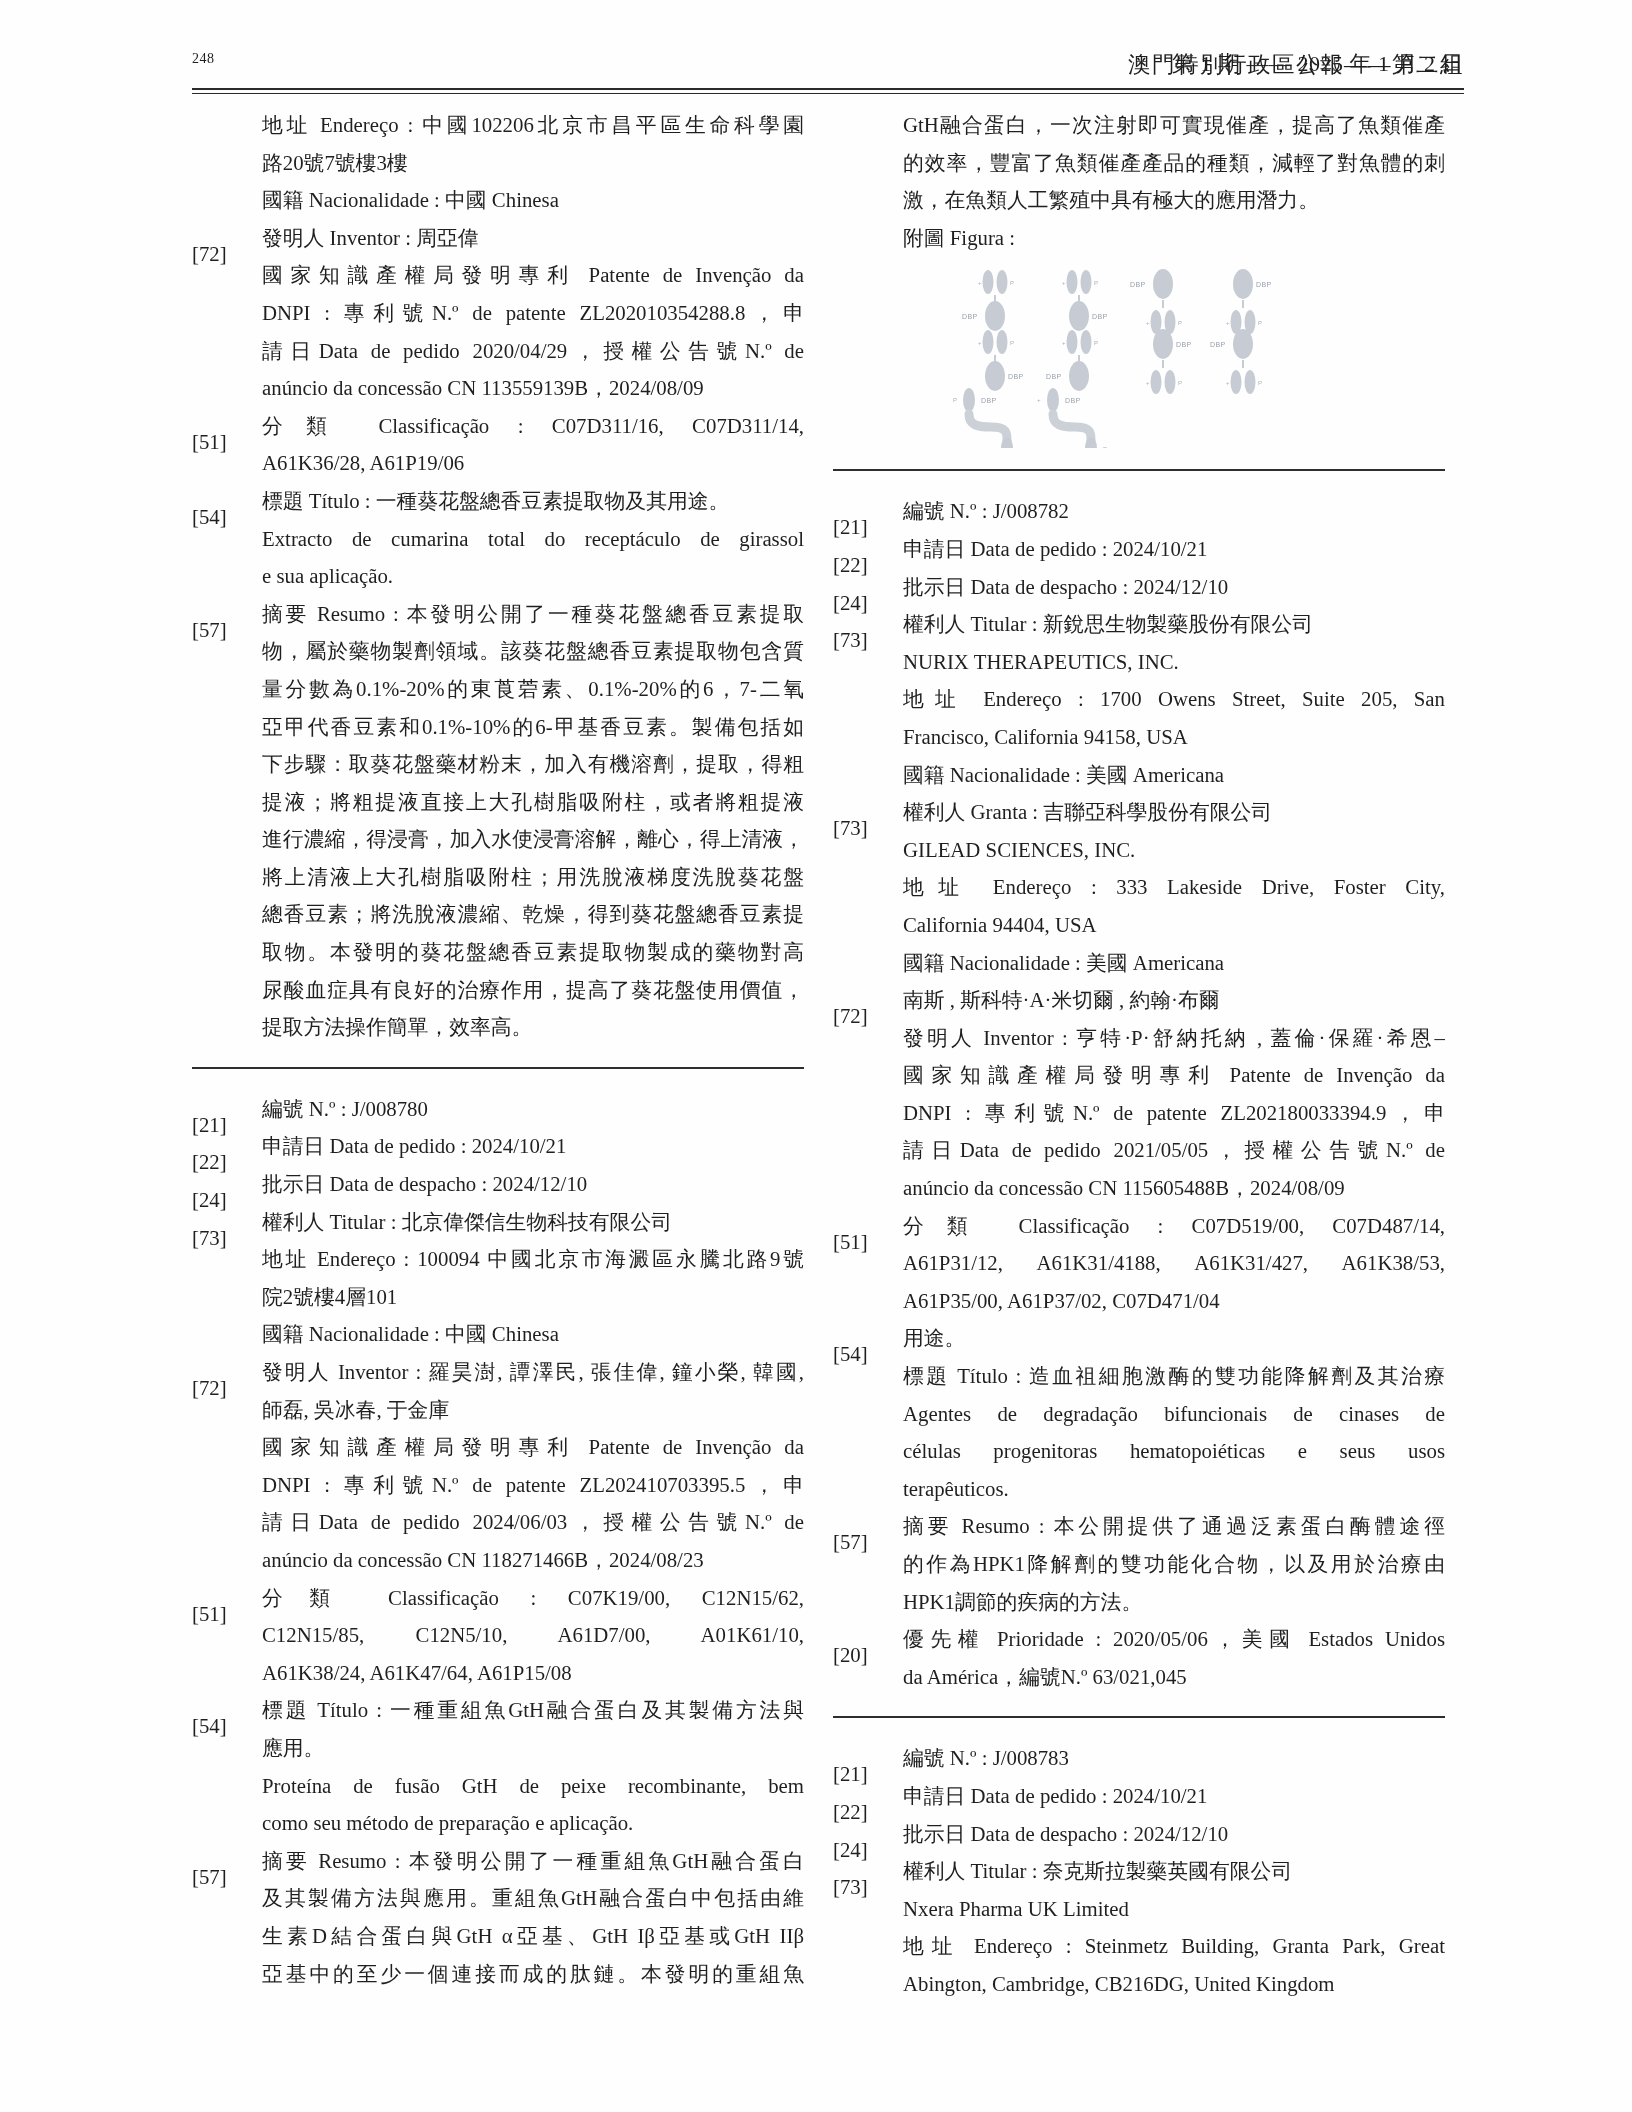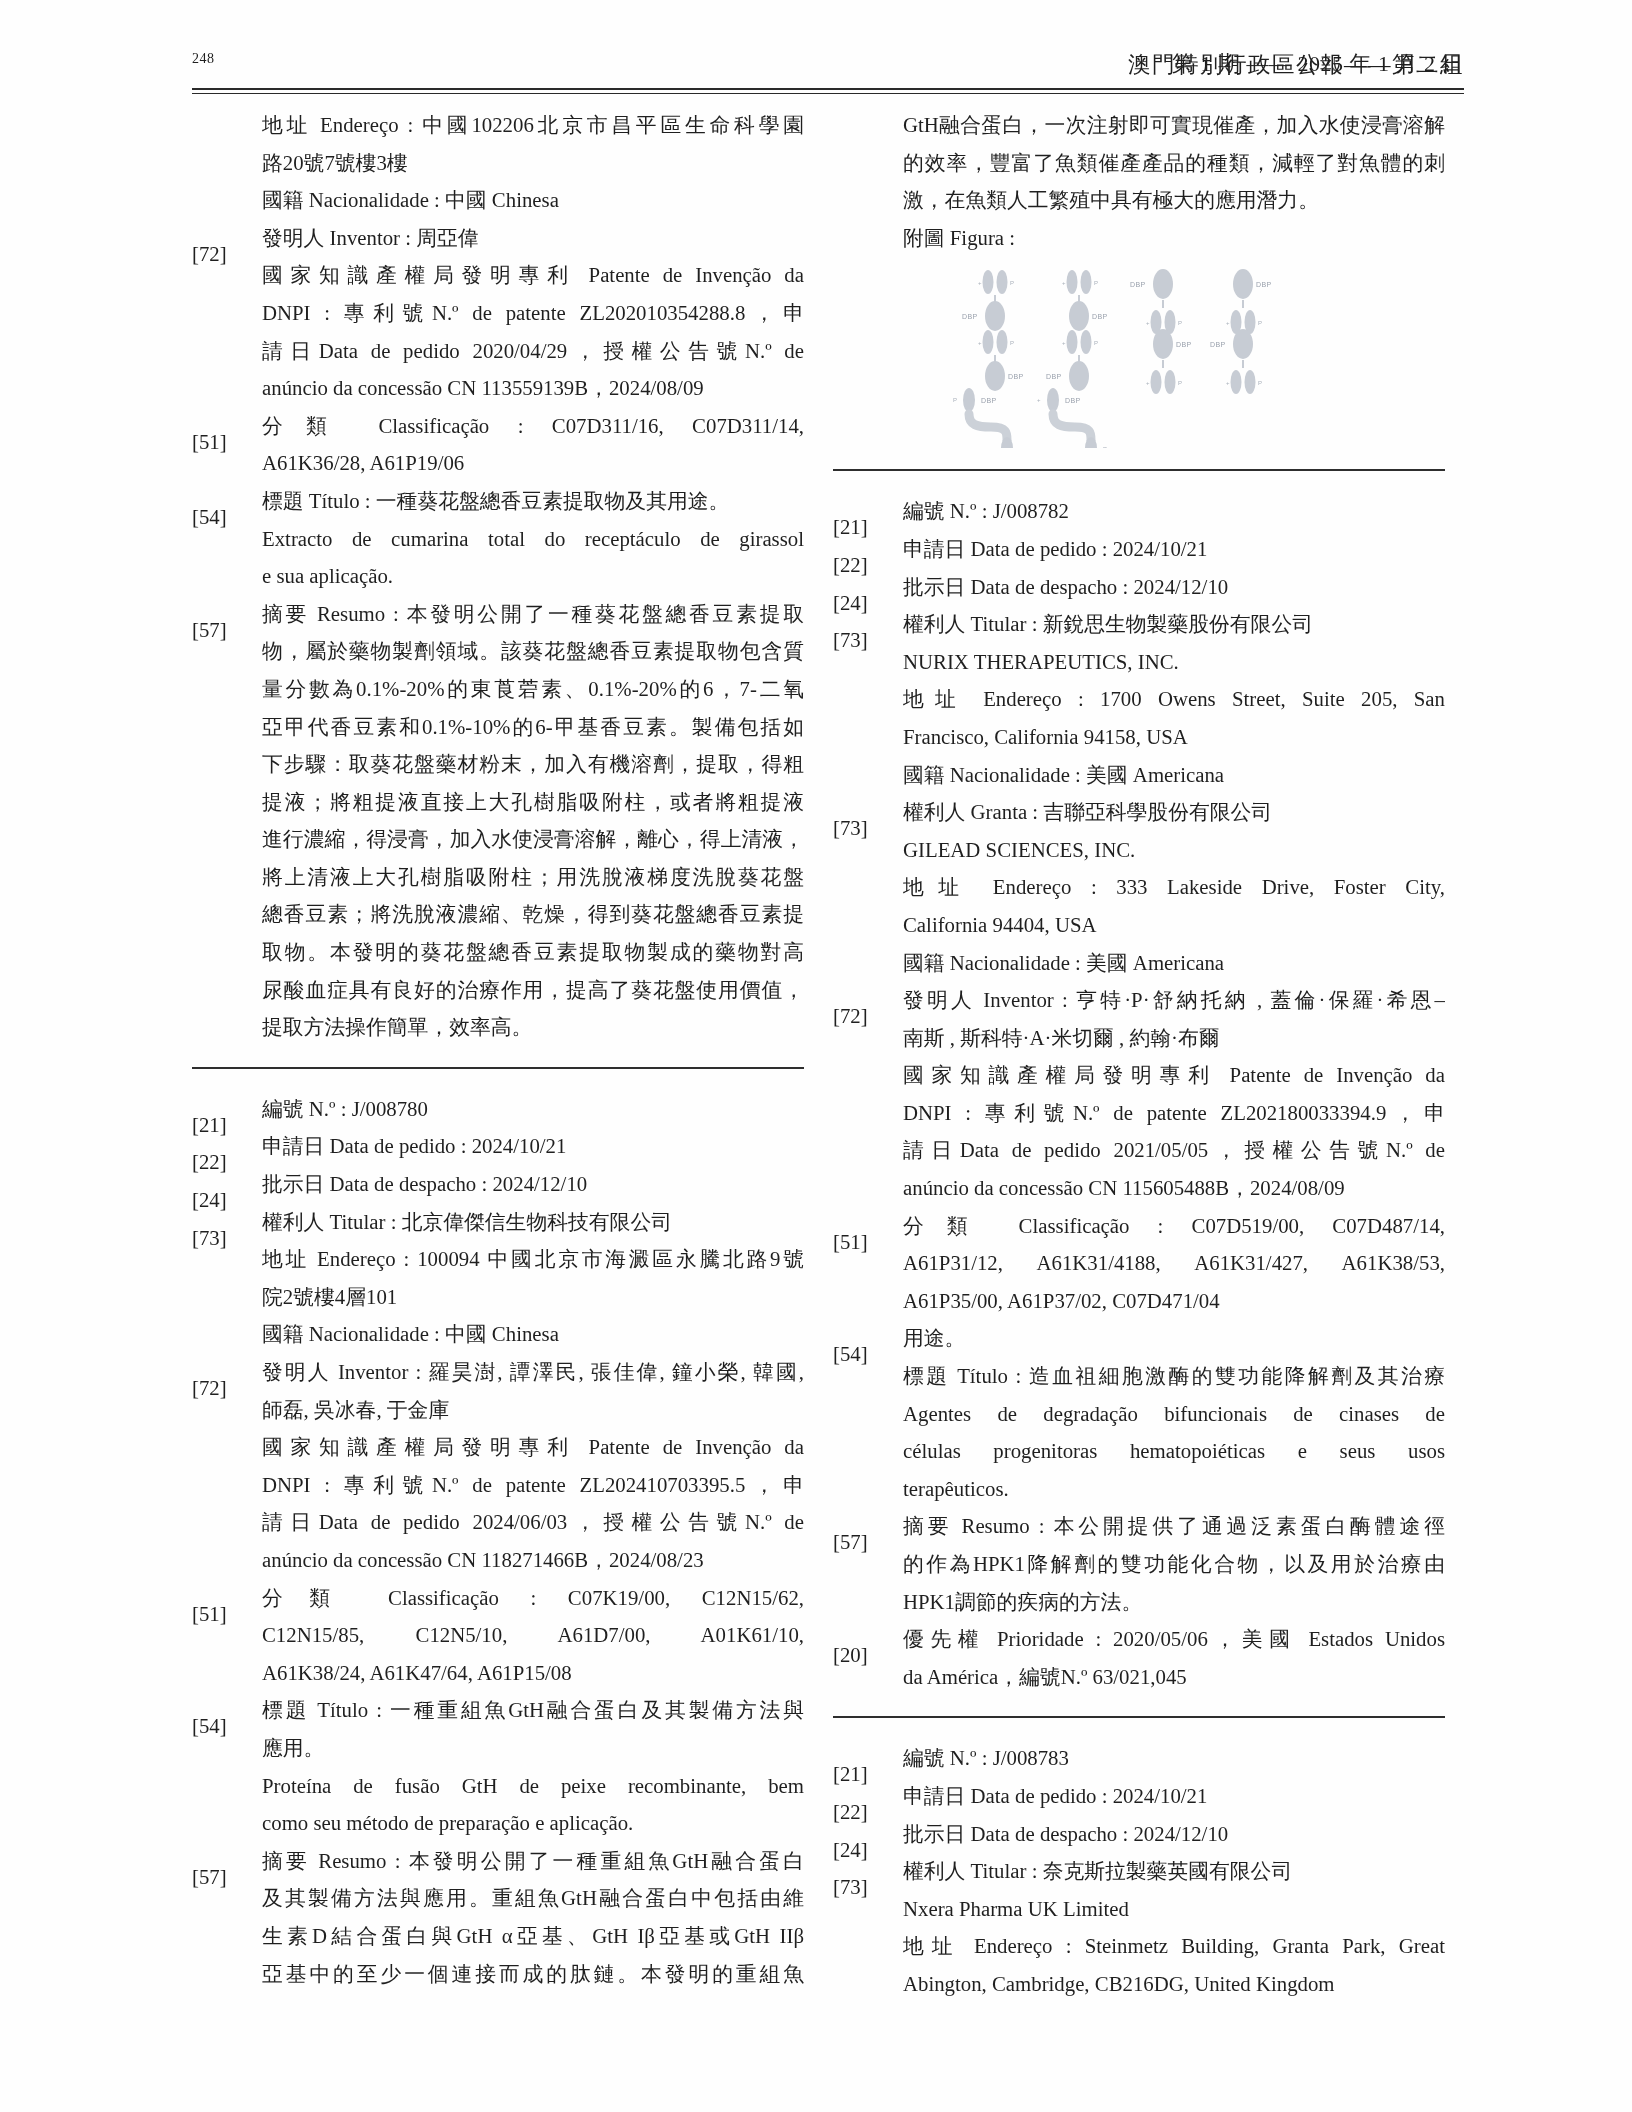--- a/index.html
+++ b/index.html
@@ -124,21 +124,21 @@
     <div class="entry">
       <span class="tag">[57]</span>
       <div class="ln j">摘要 Resumo : 本發明公開了一種重組魚GtH融合蛋白</div>
       <div class="ln j">及其製備方法與應用。重組魚GtH融合蛋白中包括由維</div>
       <div class="ln j">生素D結合蛋白與GtH α亞基、GtH Iβ亞基或GtH IIβ</div>
       <div class="ln j">亞基中的至少一個連接而成的肽鏈。本發明的重組魚</div>
     </div>
   </div>
 <div class="col" id="right-col">
     <div class="entry">
-      <div class="ln j">GtH融合蛋白，一次注射即可實現催產，加入水使浸膏溶解</div>
+      <div class="ln j">GtH融合蛋白，一次注射即可實現催產，提高了魚類催產</div>
       <div class="ln j">的效率，豐富了魚類催產產品的種類，減輕了對魚體的刺</div>
       <div class="ln">激，在魚類人工繁殖中具有極大的應用潛力。</div>
       <div class="ln">附圖 Figura :</div>
     </div>
   <div class="figwrap">
     <svg width="336" height="186" viewBox="0 0 336 186">
       <defs>
         <g id="dimer">
             <ellipse class="fig-shape" cx="-7" cy="0" rx="5.5" ry="12"></ellipse>
             <ellipse class="fig-shape" cx="7" cy="0" rx="5.5" ry="12"></ellipse>
@@ -256,22 +256,22 @@
     <div class="entry">
       <span class="tag">[73]</span>
       <div class="ln">權利人 Granta : 吉聯亞科學股份有限公司</div>
       <div class="ln">GILEAD SCIENCES, INC.</div>
       <div class="ln j">地址 Endereço : 333 Lakeside Drive, Foster City,</div>
       <div class="ln">California 94404, USA</div>
       <div class="ln">國籍 Nacionalidade : 美國 Americana</div>
     </div>
     <div class="entry">
       <span class="tag">[72]</span>
+      <div class="ln">南斯 , 斯科特·A·米切爾 , 約翰·布爾</div>
       <div class="ln j">發明人 Inventor : 亨特·P·舒納托納 , 蓋倫·保羅·希恩–</div>
-      <div class="ln">南斯 , 斯科特·A·米切爾 , 約翰·布爾</div>
       <div class="ln j">國家知識產權局發明專利 Patente de Invenção da</div>
       <div class="ln j">DNPI : 專利號N.º de patente ZL202180033394.9，申</div>
       <div class="ln j">請日Data de pedido 2021/05/05，授權公告號N.º de</div>
       <div class="ln">anúncio da concessão CN 115605488B，2024/08/09</div>
     </div>
     <div class="entry">
       <span class="tag">[51]</span>
       <div class="ln j">分類 Classificação : C07D519/00, C07D487/14,</div>
       <div class="ln j">A61P31/12, A61K31/4188, A61K31/427, A61K38/53,</div>
       <div class="ln">A61P35/00, A61P37/02, C07D471/04</div>

